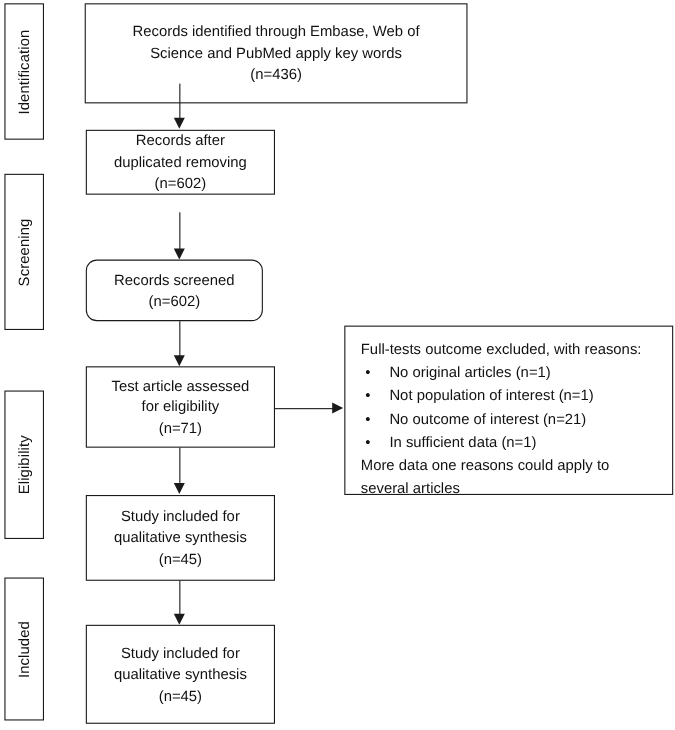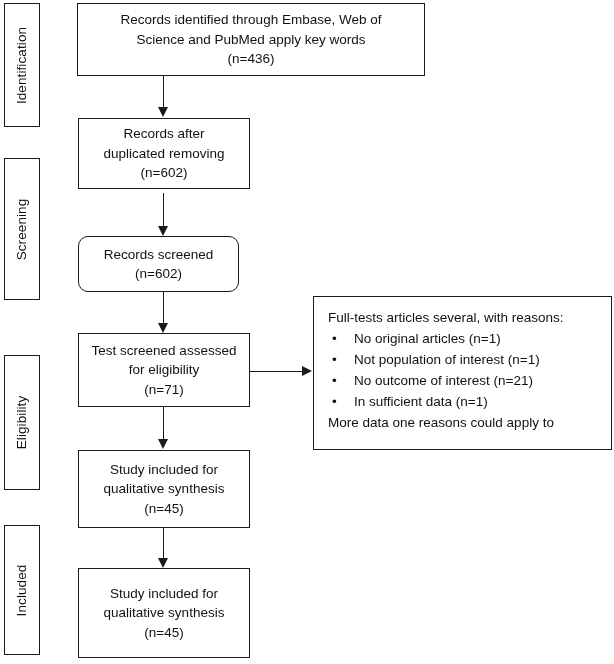--- a/index.html
+++ b/index.html
@@ -136,32 +136,32 @@
   </div>
 
   <div class="stage" style="left:4px; top:355px; height:135px;">
     <span class="stage-text">Eligibility</span>
   </div>
 
   <div class="stage" style="left:4px; top:525px; height:130px;">
     <span class="stage-text">Included</span>
   </div>
 
-  <div class="node flowbox" style="left:77px; top:3px; width:348px; height:73px;">
+  <div class="node flowbox" style="left:77px; top:3px; width:348px; height:91px;">
     <div class="lines">
       <div>Records identified through Embase, Web of</div>
       <div>Science and PubMed apply key words</div>
       <div>(n=436)</div>
     </div>
   </div>
 
   <div class="vline" style="left:163px; top:76px; height:32px;"></div>
   <div class="arrow-down" style="left:158px; top:107px;"></div>
 
-  <div class="node flowbox" style="left:78px; top:118px; width:172px; height:71px;">
+  <div class="node flowbox" style="left:78px; top:118px; width:172px; height:59px;">
     <div class="lines">
       <div>Records after</div>
       <div>duplicated removing</div>
       <div>(n=602)</div>
     </div>
   </div>
 
   <div class="vline" style="left:163px; top:193px; height:34px;"></div>
   <div class="arrow-down" style="left:158px; top:226px;"></div>
 
@@ -170,51 +170,52 @@
       <div>Records screened</div>
       <div>(n=602)</div>
     </div>
   </div>
 
   <div class="vline" style="left:163px; top:292px; height:33px;"></div>
   <div class="arrow-down" style="left:158px; top:323px;"></div>
 
   <div class="node flowbox" style="left:78px; top:333px; width:172px; height:74px;">
     <div class="lines">
-      <div>Test screened assessed</div>
+      <div>Test article assessed</div>
       <div>for eligibility</div>
       <div>(n=71)</div>
     </div>
   </div>
 
   <div class="hline" style="left:250px; top:371px; width:53px;"></div>
   <div class="arrow-right" style="left:302px; top:366px;"></div>
 
   <div class="node reasonsbox" style="left:313px; top:296px; width:299px; height:154px;">
-    <div class="reasons-title">Full-tests articles several, with reasons:</div>
+    <div class="reasons-title">Full-tests outcome excluded, with reasons:</div>
     <ul class="reasons-list">
       <li>
         <span class="bullet">•</span>
         <span>No original articles (n=1)</span>
       </li>
       <li>
         <span class="bullet">•</span>
         <span>Not population of interest (n=1)</span>
       </li>
       <li>
         <span class="bullet">•</span>
         <span>No outcome of interest (n=21)</span>
       </li>
       <li>
         <span class="bullet">•</span>
         <span>In sufficient data (n=1)</span>
       </li>
     </ul>
     <div class="reasons-footer">
       <div>More data one reasons could apply to</div>
+      <div>several articles</div>
     </div>
   </div>
 
   <div class="vline" style="left:163px; top:407px; height:32px;"></div>
   <div class="arrow-down" style="left:158px; top:439px;"></div>
 
   <div class="node flowbox" style="left:78px; top:450px; width:172px; height:78px;">
     <div class="lines">
       <div>Study included for</div>
       <div>qualitative synthesis</div>

